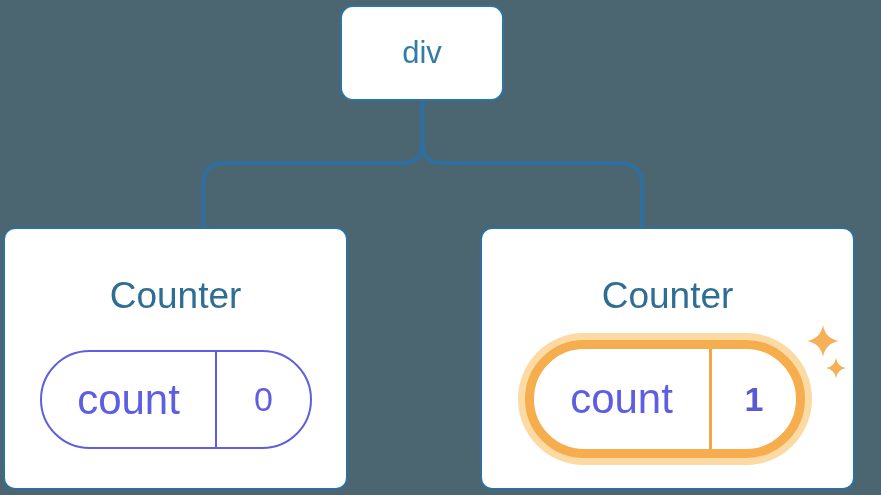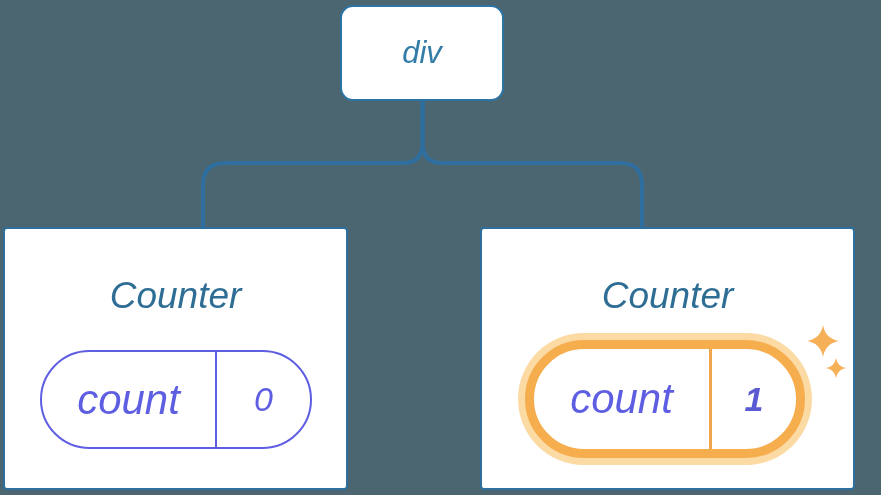--- a/index.html
+++ b/index.html
@@ -17,21 +17,21 @@
     --sparkle: #f6b158;
     --card-bg: #ffffff;
   }
   * { margin: 0; padding: 0; box-sizing: border-box; }
   html, body {
     width: 881px; height: 495px;
     font-family: "Liberation Sans", sans-serif;
     background: var(--background);
     overflow: hidden;
   }
-  .stage { position: relative; width: 819px; height: 495px; font-style: italic; }
+  .stage { position: relative; width: 819px; height: 495px; }
 
   svg.connectors {
     position: absolute; left: 0; top: 0;
     width: 881px; height: 495px;
     pointer-events: none;
   }
   svg.connectors path {
     fill: none;
     stroke: var(--connector);
     stroke-width: 4;
@@ -48,21 +48,21 @@
     font-size: 31px;
     color: var(--node-text);
   }
 
   .card {
     position: absolute;
     top: 227px;
     height: 263px;
     background: var(--card-bg);
     border: 2px solid var(--card-border);
-    border-radius: 4px;
+    border-radius: 12px;
   }
   .card.left  { left: 3px;   width: 345px; }
   .card.right { left: 480px; width: 375px; }
 
   .card-title {
     position: absolute;
     top: 46px; left: 0;
     width: 100%;
     text-align: center;
     font-size: 37px;

